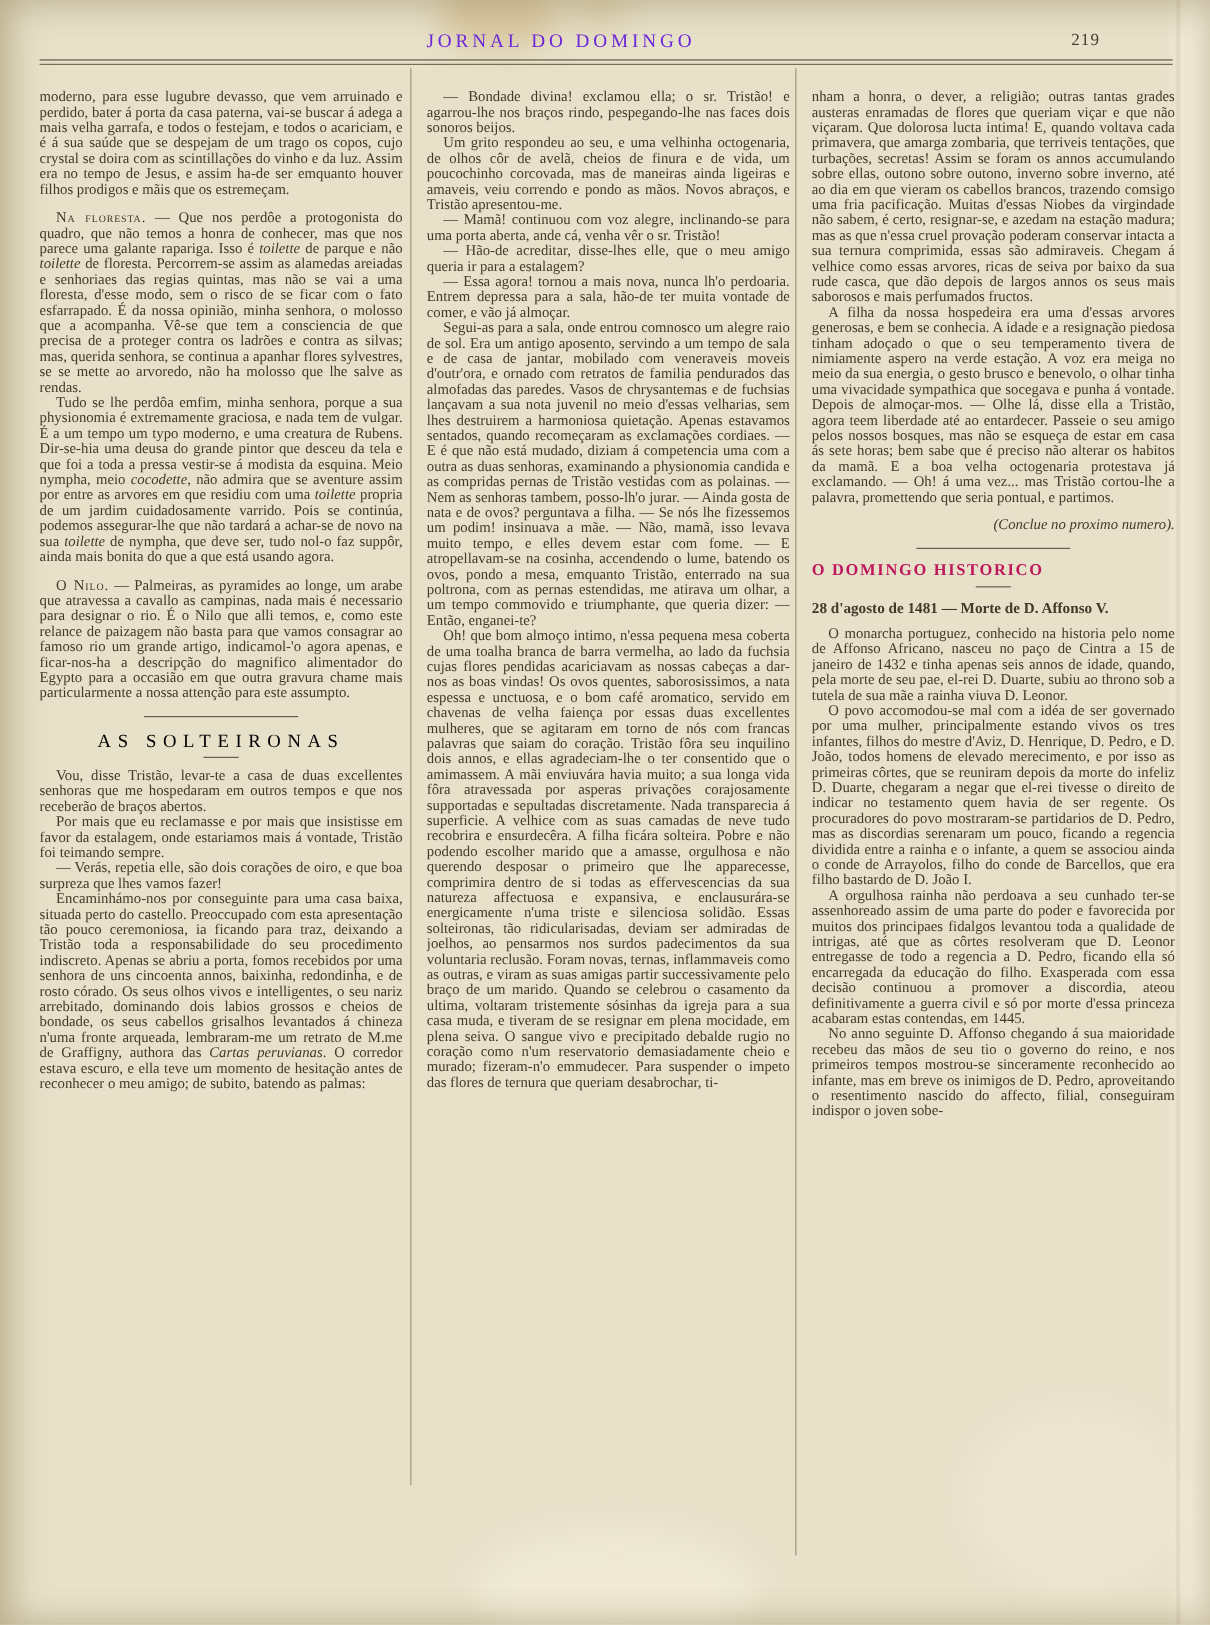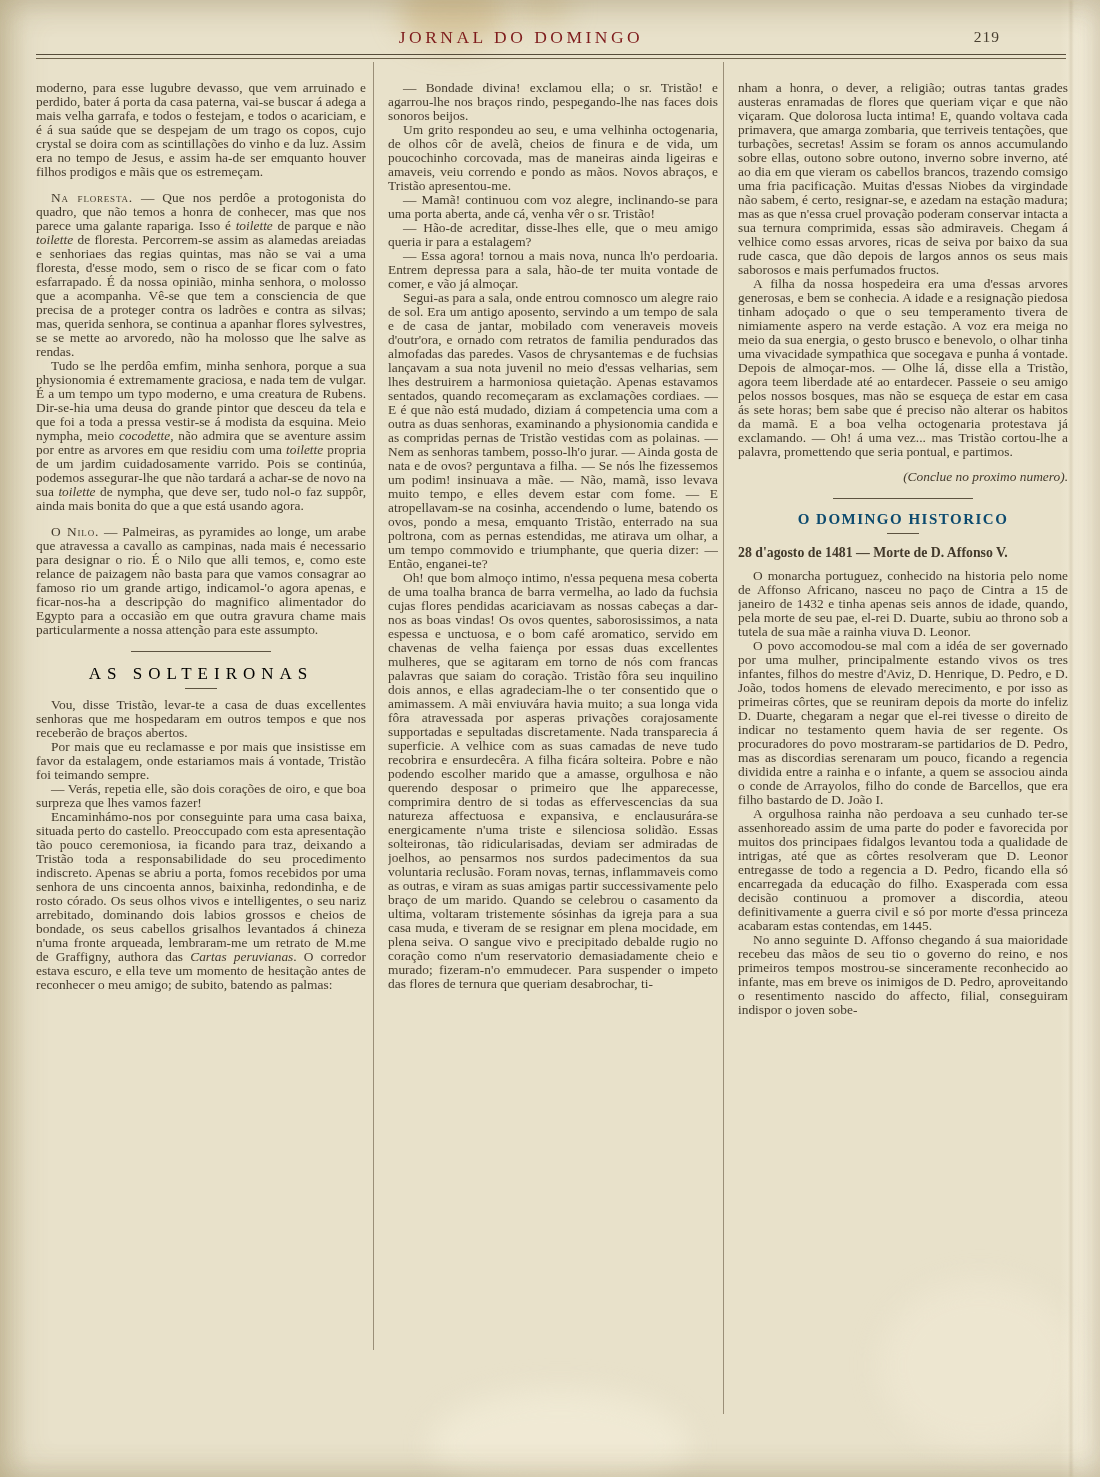--- a/index.html
+++ b/index.html
@@ -23,23 +23,23 @@
   }
   .stain { position:absolute; border-radius:50%; pointer-events:none; filter:blur(14px); z-index:1; }
   .stain-1 { left:398px; top:-18px; width:110px; height:64px; background:rgba(198,168,104,.42); }
   .stain-2 { left:516px; top:-10px; width:56px; height:36px; background:rgba(198,168,104,.28); }
   .stain-3 { left:430px; top:1390px; width:260px; height:110px; background:rgba(246,240,220,.55); }
   .stain-4 { left:880px; top:1280px; width:200px; height:170px; background:rgba(244,238,218,.4); }
   .page-edge-line { position:absolute; left:1070px; top:0; width:2px; height:1477px;
     background:rgba(140,118,76,.22); filter:blur(1px); z-index:2; }
 
   .masthead {
-    position:absolute; top:27px; left:16px; width:1010px;
+    position:absolute; top:27px; left:5px; width:1010px;
     text-align:center; font-size:17.5px; letter-spacing:3.5px;
-    color:#7f1d1d; z-index:3;
+    color:#6d28d9; z-index:3;
   }
   .pageno {
     position:absolute; top:28px; right:100px;
     font-size:15.5px; letter-spacing:1px; color:#473e2f; z-index:3;
   }
   .header-rule {
     position:absolute; top:54px; left:36px; width:1030px; height:3px;
     border-top:1.6px solid #564c3a; border-bottom:0.8px solid #6b6049; z-index:3;
   }
 
@@ -57,21 +57,21 @@
   .col-3 { left:738px; }
 
   .para { margin:0; text-indent:15px; }
   .para.noindent { text-indent:0; }
   .para.gap { margin-top:12px; }
   .lead { font-variant:small-caps; letter-spacing:.8px; }
 
   .divider { width:140px; margin:14px auto 0 auto; border-top:1.4px solid #5c5240; height:0; }
   .flourish { width:32px; margin:7px auto 9px auto; border-top:1.3px solid #5c5240; height:0; }
   .title { text-align:center; font-size:17px; letter-spacing:6px; color:#000000; margin:15px 0 4px 0; }
-  .title2 { text-align:center; font-size:15px; font-weight:bold; letter-spacing:1.5px; color:#0c4a6e; margin:13px 0 2px 0; }
+  .title2 { text-align:left; font-size:15px; font-weight:bold; letter-spacing:1.5px; color:#be185d; margin:13px 0 2px 0; }
   .note { text-align:right; font-style:italic; margin:11px 0 4px 0; }
   .subheading { font-weight:bold; font-size:13.8px; margin:12px 0 9px 0; text-align:left; }
 </style>
 </head>
 <body>
 
 <div class="stain stain-1"></div>
 <div class="stain stain-2"></div>
 <div class="stain stain-3"></div>
 <div class="stain stain-4"></div>

